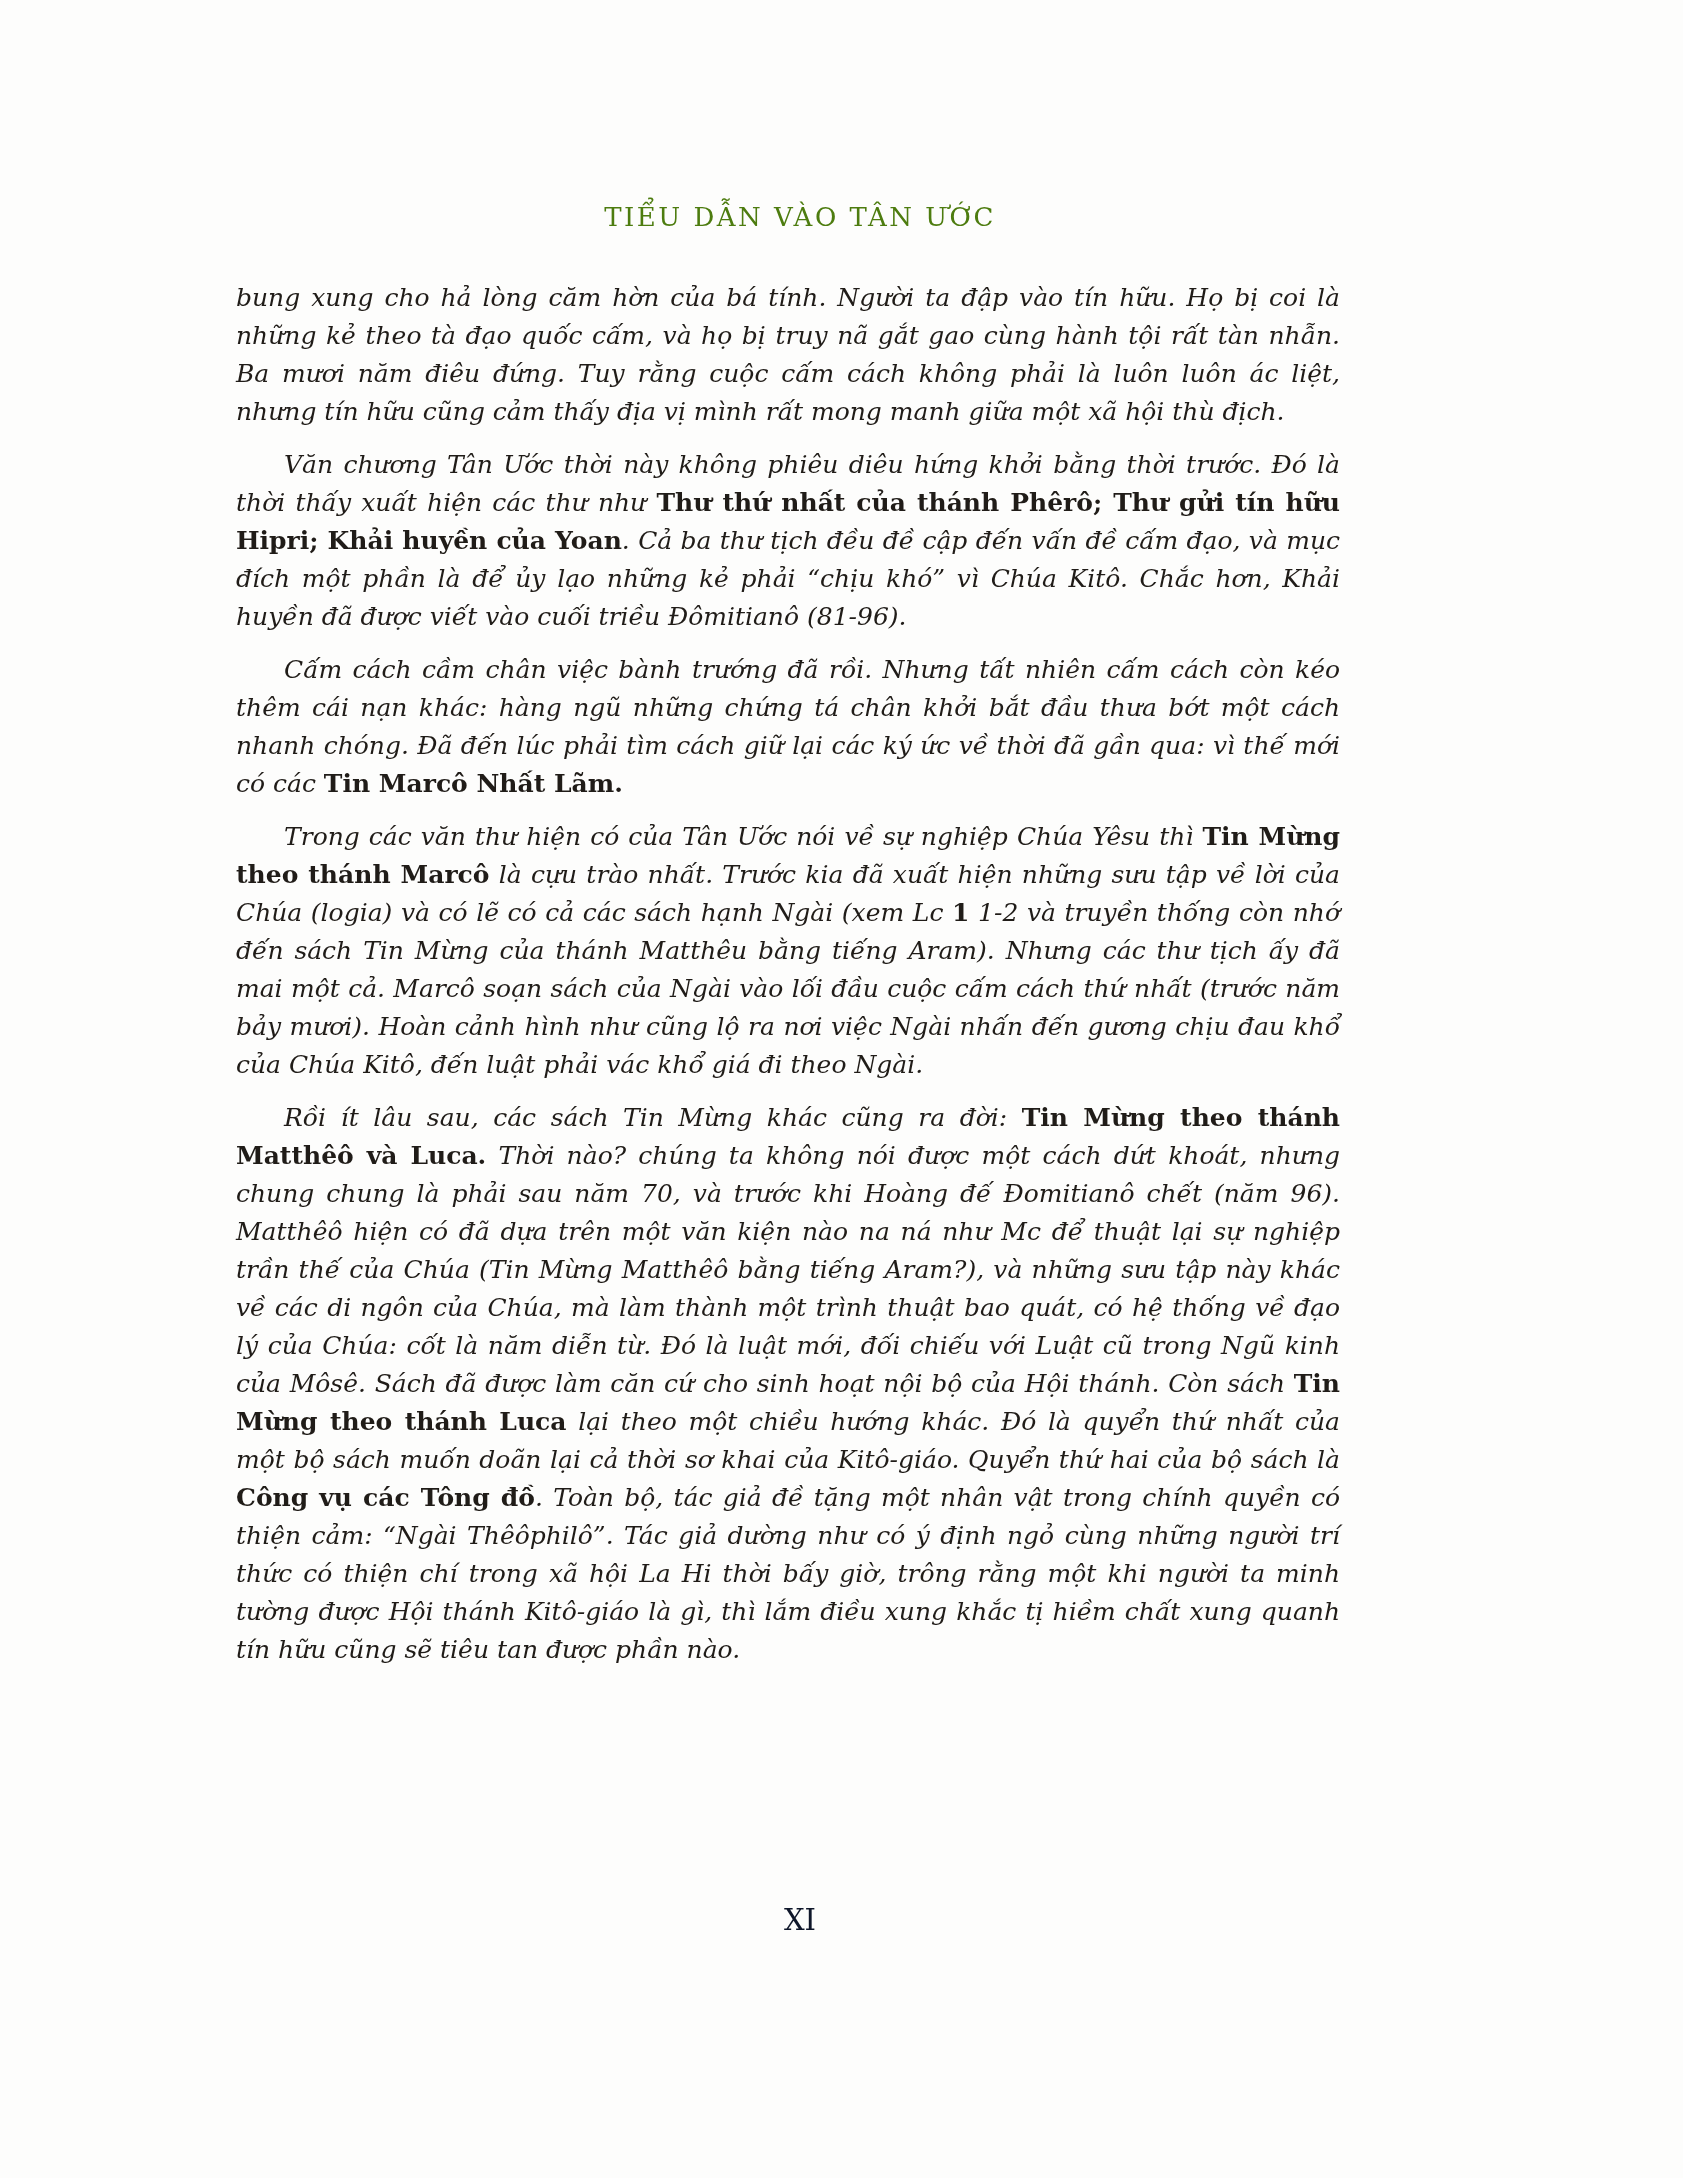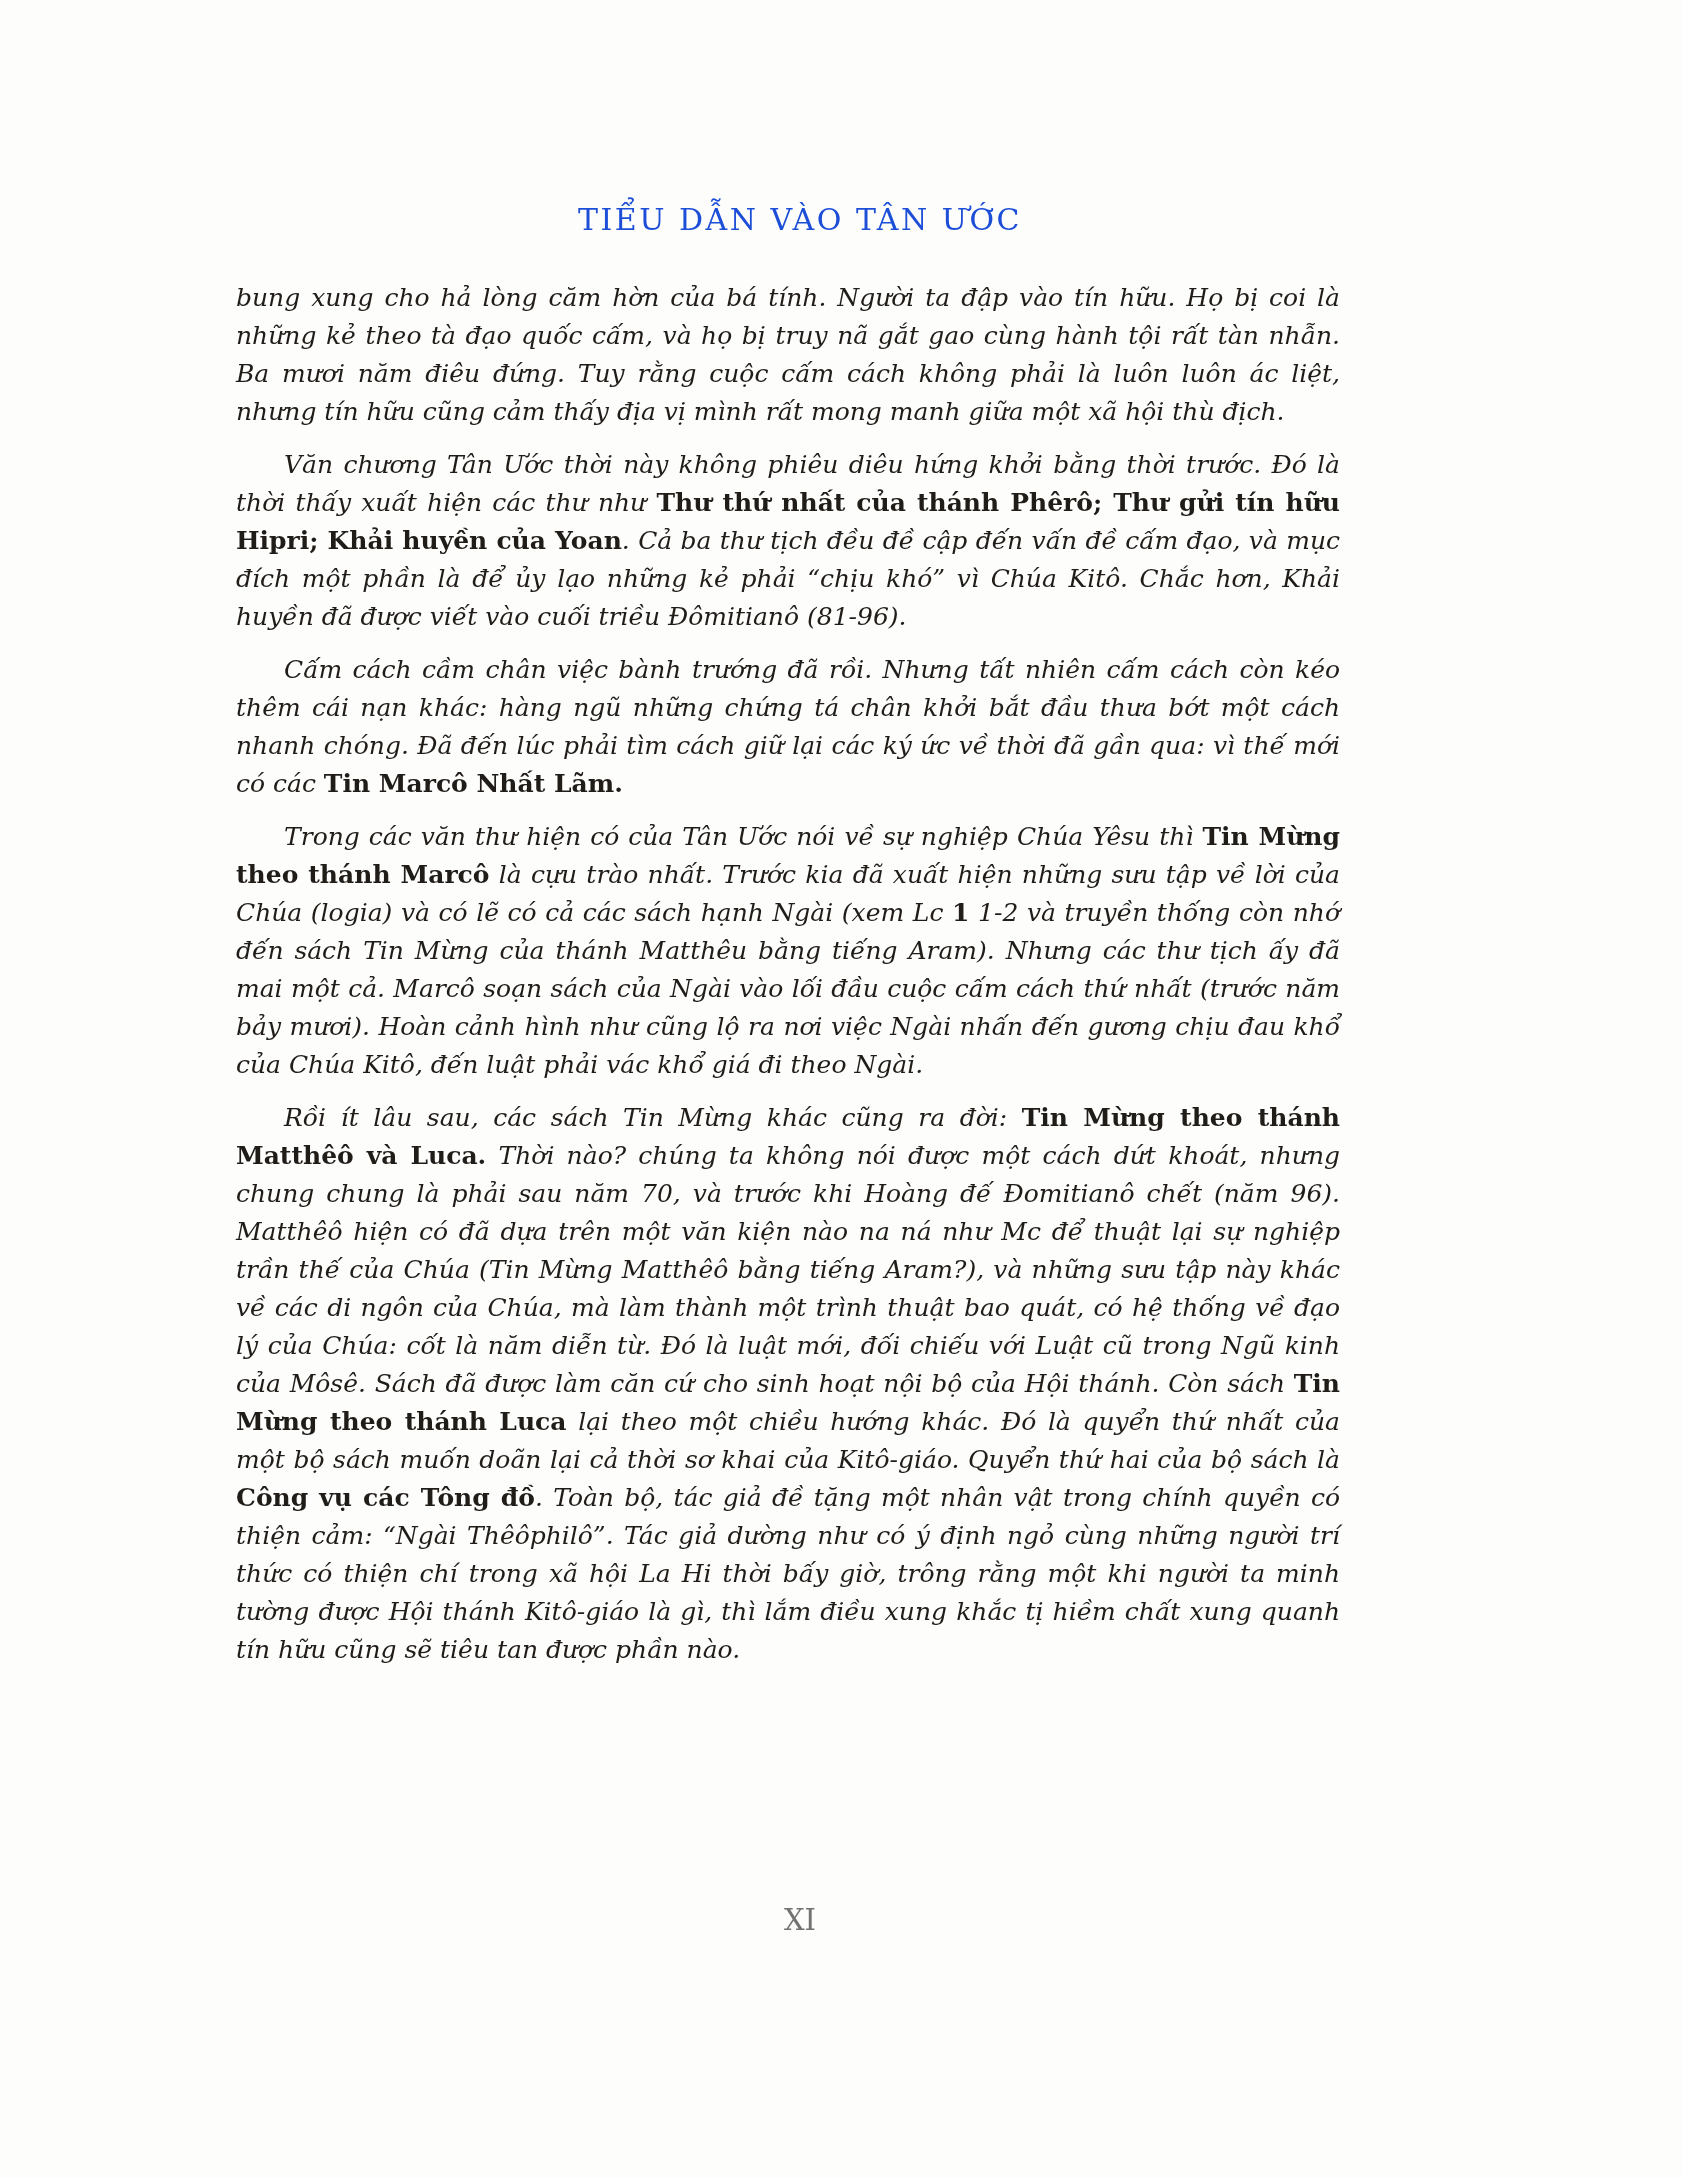--- a/index.html
+++ b/index.html
@@ -16,23 +16,23 @@
     font-family: "DejaVu Serif", serif;
     color: #201c18;
     overflow: hidden;
   }
   .running-header {
     position: absolute;
     top: 202px;
     left: 248px;
     width: 1104px;
     text-align: center;
-    font-size: 30px;
+    font-size: 26px;
     letter-spacing: 2.5px;
-    color: #1d4ed8;
+    color: #4d7c0f;
     font-style: normal;
   }
   .body-text {
     position: absolute;
     top: 279px;
     left: 236px;
     width: 1104px;
     font-size: 25px;
     line-height: 38px;
     text-align: justify;
@@ -52,21 +52,21 @@
     font-style: italic;
   }
   .page-number {
     position: absolute;
     top: 1903px;
     left: 248px;
     width: 1104px;
     text-align: center;
     font-size: 29px;
     font-style: normal;
-    color: #737373;
+    color: #0f172a;
   }
 </style>
 </head>
 <body>
 
 <div class="page">
   <div class="running-header">TIỂU DẪN VÀO TÂN ƯỚC</div>
 
   <div class="body-text">
       <p class="para"><span class="italic-run">bung xung cho hả lòng căm hờn của bá tính. Người ta đập vào tín hữu. Họ bị coi là những kẻ theo tà đạo quốc cấm, và họ bị truy nã gắt gao cùng hành tội rất tàn nhẫn. Ba mươi năm điêu đứng. Tuy rằng cuộc cấm cách không phải là luôn luôn ác liệt, nhưng tín hữu cũng cảm thấy địa vị mình rất mong manh giữa một xã hội thù địch.</span></p>

